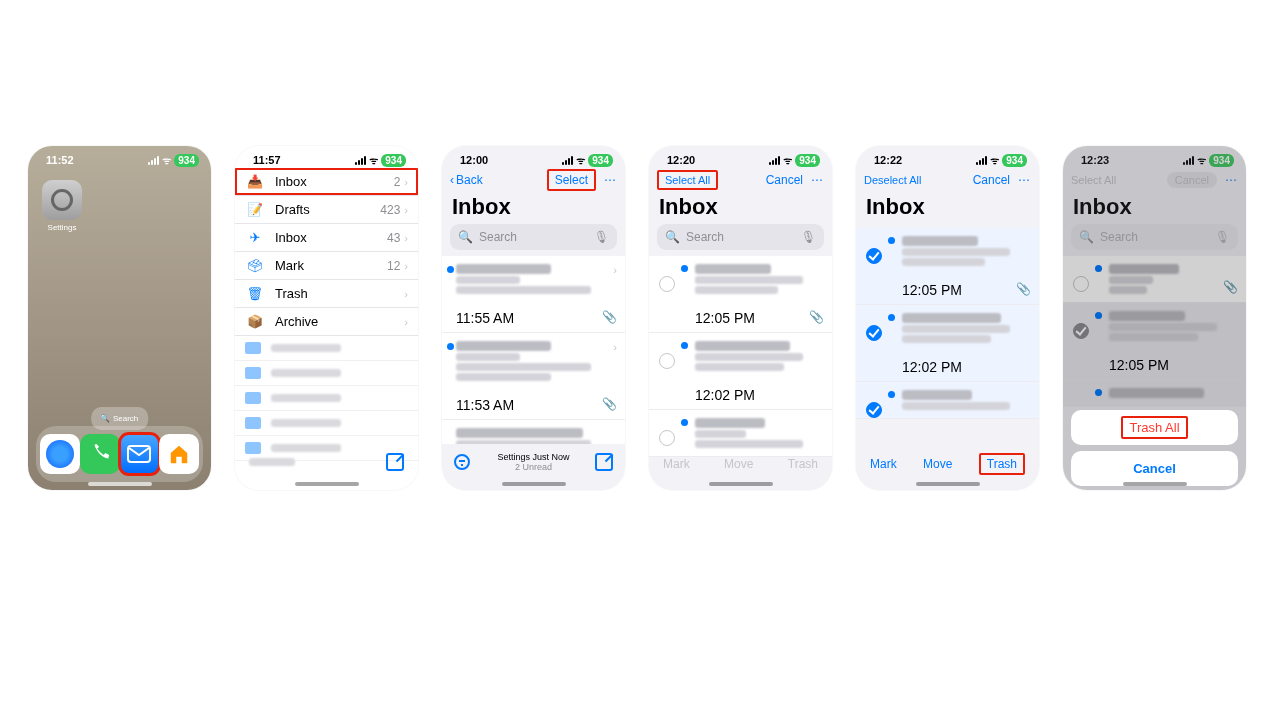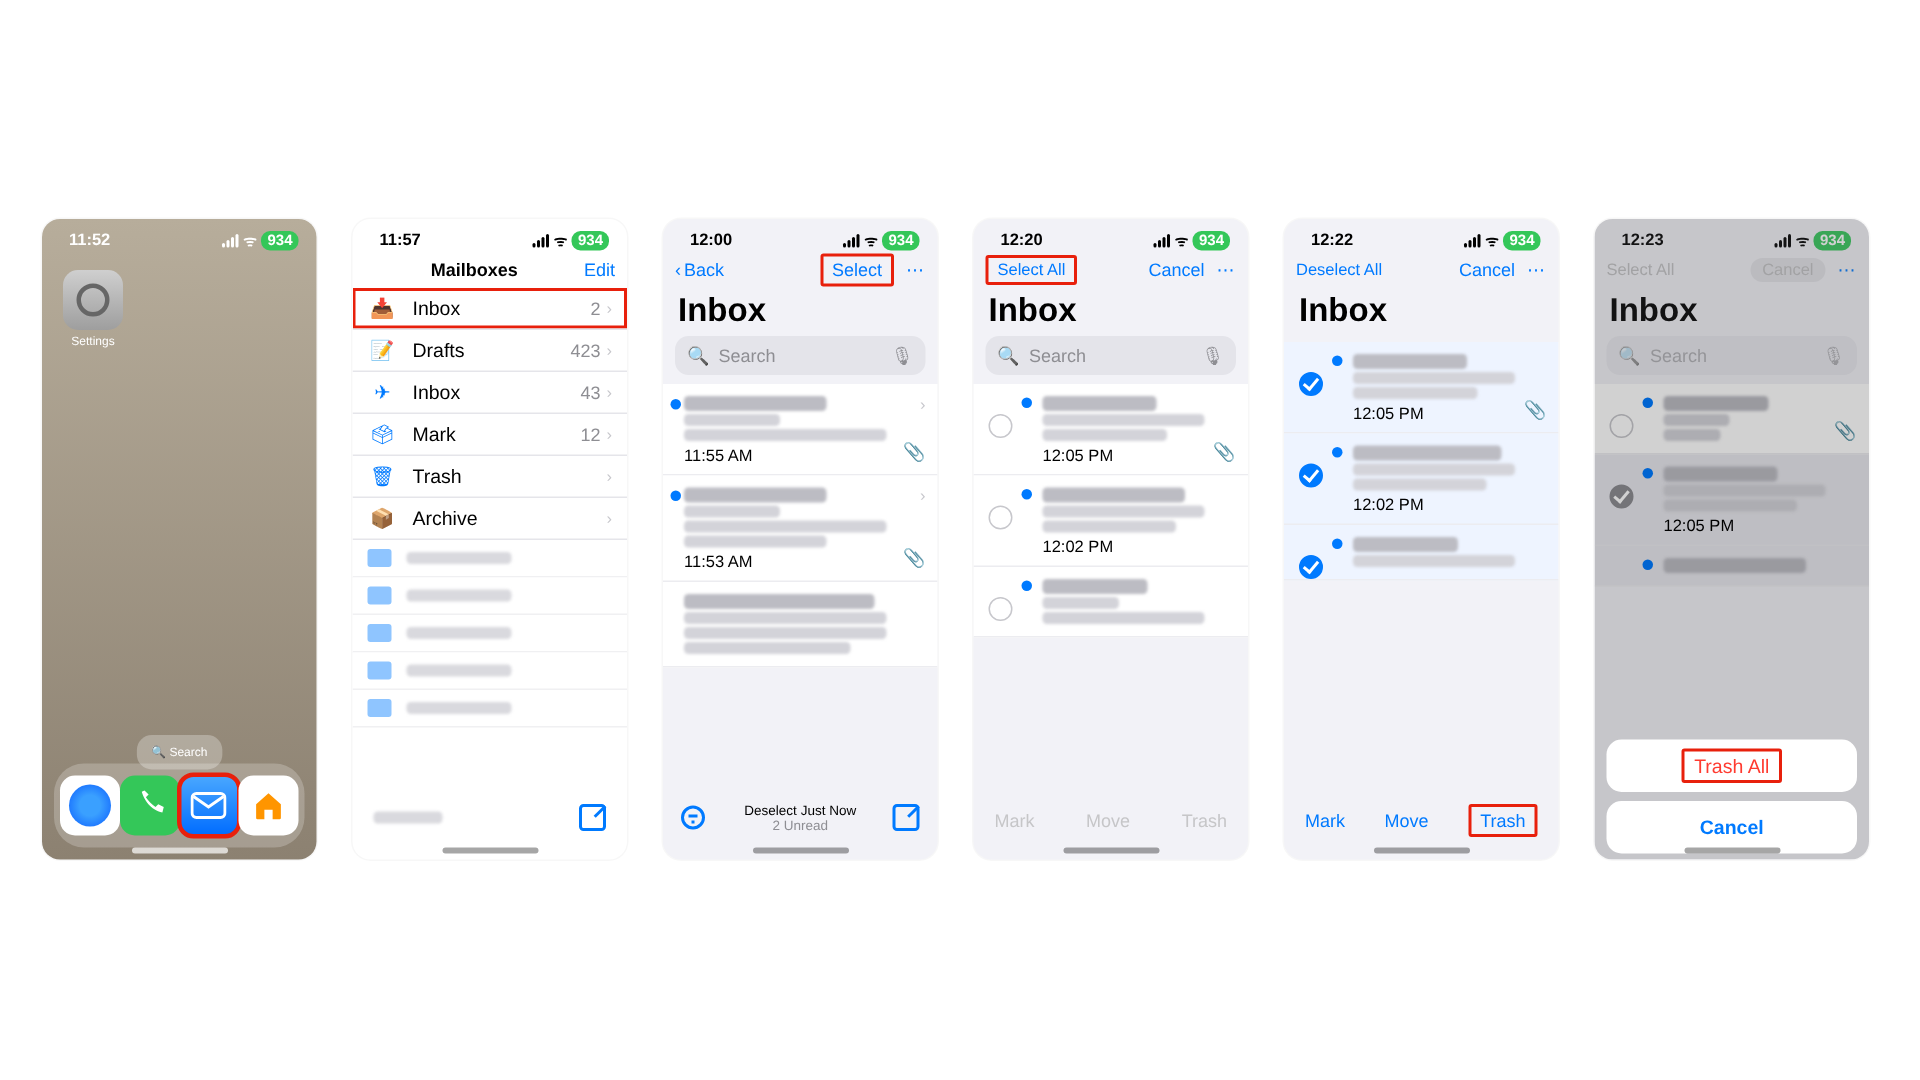--- a/index.html
+++ b/index.html
@@ -12,22 +12,22 @@
   }
   .stage {
     position: absolute;
     left: 28px;
     top: 146px;
     display: flex;
     gap: 24px;
   }
   .phone {
     width: 183px;
-    height: 427px;
-    border-radius: 12px;
+    height: 344px;
+    border-radius: 24px;
     position: relative;
     overflow: hidden;
     font-size: 11px;
     color: #000;
     background: #f2f2f7;
     box-shadow: 0 0 0 1px rgba(0,0,0,0.03);
   }
   .phone.home { background: linear-gradient(180deg,#b7ad9b 0%,#8c8171 100%); }
   .statusbar {
     display: flex;
@@ -92,21 +92,21 @@
 
   
   .msgs{background:#fff;}
   .msgs .cell{border-bottom:1px solid #ececf0;padding:6px 10px 6px 14px;position:relative;background:#fff;}
   .msgs .cell .dot{position:absolute;left:5px;top:10px;width:7px;height:7px;border-radius:50%;background:#007aff;}
   .msgs .cell .chev{position:absolute;right:8px;top:8px;color:#c7c7cc;}
   .blline{height:8px;background:#d3d3d9;border-radius:3px;margin:2px 0;filter:blur(1px);}
   .blline.h1{height:10px;width:60%;background:#bcbcc3;}
   .blline.h2{width:40%;}
   .blline.body{width:85%;}
-  .cell .time{font-size:11px;color:#000;margin-top:4px;}
+  .cell .time{font-size:14px;color:#000;margin-top:16px;}
   .cell .clip{position:absolute;right:8px;bottom:8px;color:#8e8e93;font-size:12px;}
   .inbox-toolbar{position:absolute;left:0;right:0;bottom:10px;height:36px;background:#f2f2f7;display:flex;align-items:center;justify-content:space-between;padding:0 12px;font-size:11px;}
   .inbox-toolbar .center{position:absolute;left:50%;transform:translateX(-50%);text-align:center;font-size:9px;color:#000;}
   .inbox-toolbar .center .sub{color:#8e8e93;}
   .filter-icon{width:16px;height:16px;border:2px solid #007aff;border-radius:50%;position:relative;}
   .filter-icon::before,.filter-icon::after{content:"";position:absolute;left:3px;right:3px;height:2px;background:#007aff;}
   .filter-icon::before{top:4px}.filter-icon::after{top:8px;left:5px;right:5px;}
 
   
   .editlist .cell{padding-left:34px;}
@@ -187,25 +187,20 @@
           <span class="bars">
             <span></span>
             <span></span>
             <span></span>
             <span></span>
           </span>
           <span class="wifi-g">ᯤ</span>
           <span class="batt-pill">934</span>
         </span>
     </div>
-    <div class="navbar">
-      <span></span>
-      <span class="title">Mailboxes</span>
-      <span class="link">Edit</span>
-    </div>
     <div class="mlist">
       <div class="row hl-row">
         <span class="icon">📥</span>
         <span class="name">Inbox</span>
         <span class="cnt">2</span>
         <span class="chev">›</span>
       </div>
       <div class="row">
         <span class="icon">📝</span>
         <span class="name">Drafts</span>
@@ -318,21 +313,21 @@
       <div class="cell">
         <div class="blline h1" style="width:80%"></div>
           <div class="blline body"></div>
           <div class="blline body"></div>
           <div class="blline body" style="width:70%"></div>
       </div>
     </div>
     <div class="inbox-toolbar">
       <div class="filter-icon"></div>
       <div class="center">
-        <div>Deselect Just Now</div>
+        <div>Settings Just Now</div>
         <div class="sub">2 Unread</div>
       </div>
       <div class="compose"></div>
     </div>
     <div class="home-indicator"></div>
   </div>
 
   <div class="phone" style="background:#f2f2f7">
     <div class="statusbar">
         <span>12:20</span>

